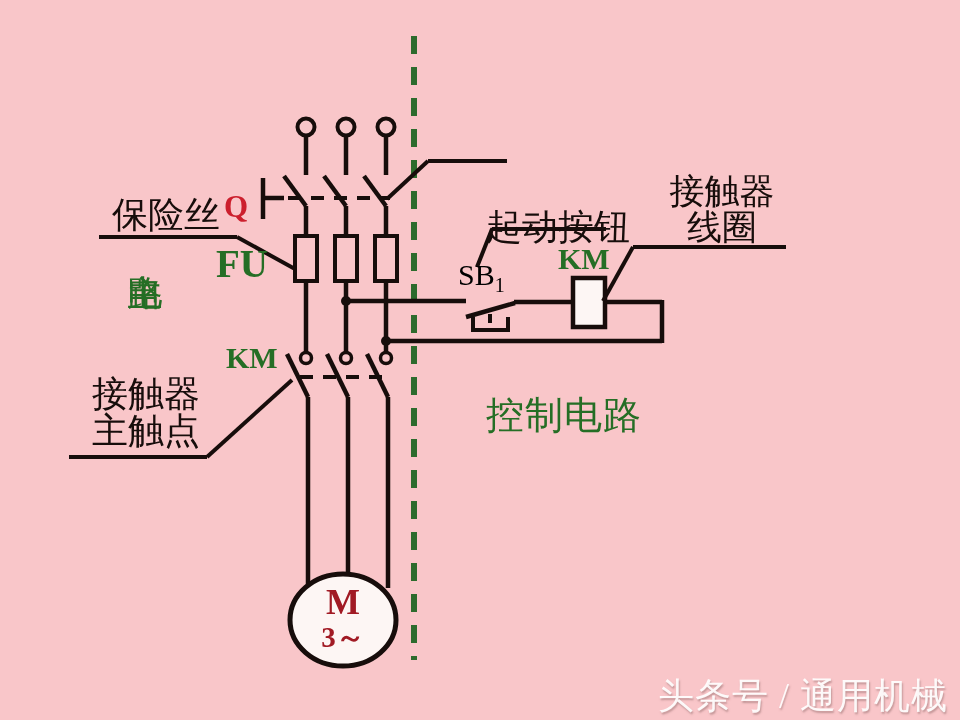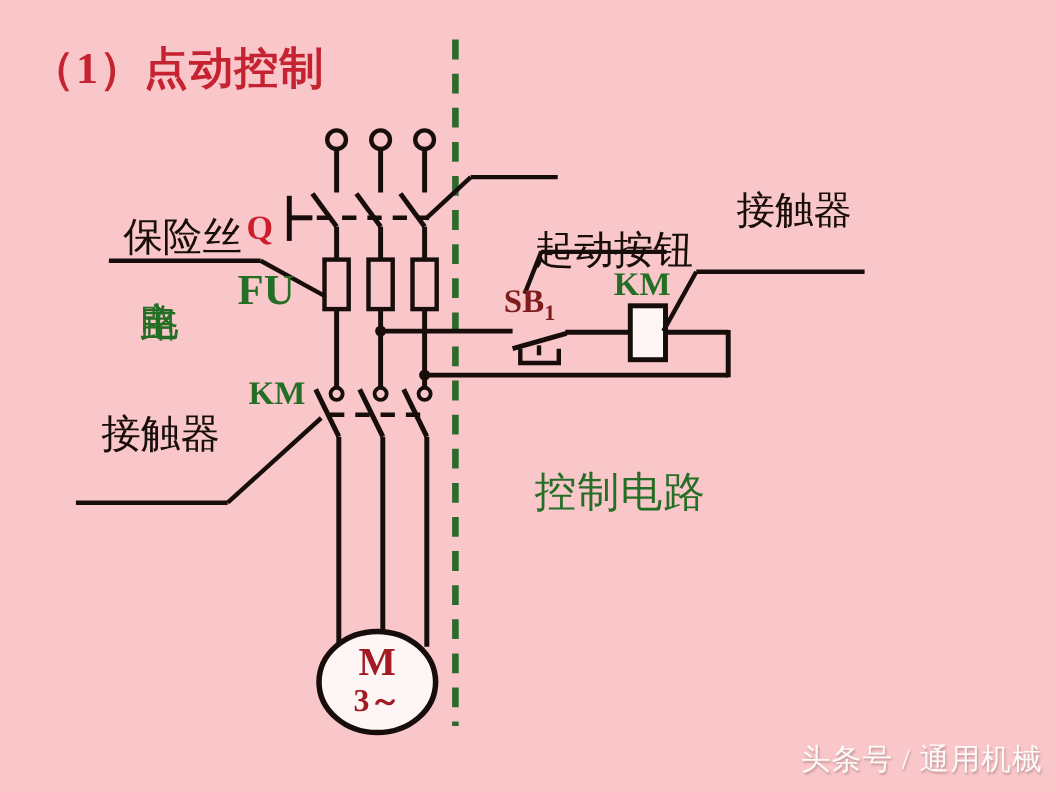--- a/index.html
+++ b/index.html
@@ -13,29 +13,29 @@
   .title{left:28px;top:34px;font-size:40px;font-weight:bold;color:#c52332;letter-spacing:1px;}
   .switch-callout{left:430px;top:110px;font-size:36px;}
   .fuse-callout{left:112px;top:191px;font-size:36px;}
   .q-desig{left:224px;top:189px;font-size:31px;font-weight:bold;color:#cc1f2d;}
   .fu-desig{left:216px;top:241px;font-size:39px;font-weight:bold;color:#256e25;}
   .main-circuit{left:127px;top:246px;font-size:35px;color:#256e25;
     writing-mode:vertical-rl;text-orientation:upright;line-height:1;letter-spacing:1px;}
   .km-contacts{left:226px;top:341px;font-size:30px;font-weight:bold;color:#256e25;}
   .contactor-block{left:82px;top:376px;width:128px;font-size:36px;line-height:1.02;text-align:center;}
   .start-callout{left:486px;top:203px;font-size:36px;}
-  .sb-desig{left:458px;top:258px;font-size:30px;font-weight:bold;color:#7f1d1d;}
+  .sb-desig{left:458px;top:258px;font-size:30px;font-weight:normal;color:#000000;}
   .sb-desig sub{font-size:20px;}
   .km-coil{left:558px;top:242px;font-size:30px;font-weight:bold;color:#256e25;}
   .coil-block{left:658px;top:174px;width:128px;font-size:35px;line-height:1.04;text-align:center;}
-  .control-circuit{left:486px;top:390px;font-size:38px;color:#256e25;letter-spacing:1px;margin-top:32px;}
+  .control-circuit{left:486px;top:390px;font-size:38px;color:#256e25;letter-spacing:1px;}
   .motor-text{left:291px;top:583px;width:104px;text-align:center;color:#a11a24;font-weight:bold;}
   .motor-text .m-letter{font-size:36px;line-height:1.1;}
   .motor-text .m-phases{font-size:29px;line-height:1.0;}
-  .watermark{right:12px;top:672px;font-size:27px;color:rgba(255,255,255,0.92);
+  .watermark{right:12px;top:672px;font-size:36px;color:rgba(255,255,255,0.92);
     text-shadow:1px 2px 2px rgba(150,110,110,0.55);letter-spacing:1px;}
 </style>
 </head>
 <body>
 
 <div class="slide">
 
   <svg width="960" height="720" viewBox="0 0 960 720">
     <g stroke="#170d0b" stroke-width="4.5" fill="none" stroke-linecap="butt">
 
@@ -103,38 +103,39 @@
         <line x1="69" y1="457" x2="207" y2="457"></line>
         <line x1="207" y1="457" x2="292" y2="380"></line>
         <line x1="492" y1="229" x2="606" y2="229"></line>
         <line x1="492" y1="229" x2="477" y2="267"></line>
         <line x1="633" y1="247" x2="786" y2="247"></line>
         <line x1="633" y1="247" x2="603" y2="301"></line>
       </g>
     </g>
   </svg>
 
-  <div class="lbl title">（1）点动控制</div>
 
   <div class="lbl fuse-callout">保险丝</div>
   <div class="lbl q-desig">Q</div>
   <div class="lbl fu-desig">FU</div>
   <div class="lbl main-circuit">主电路</div>
   <div class="lbl km-contacts">KM</div>
 
   <div class="lbl contactor-block">
     <div>接触器</div>
+    <div>主触点</div>
   </div>
 
   <div class="lbl start-callout">起动按钮</div>
   <div class="lbl sb-desig"><span>SB</span><sub>1</sub></div>
   <div class="lbl km-coil">KM</div>
 
   <div class="lbl coil-block">
     <div>接触器</div>
+    <div>线圈</div>
   </div>
 
   <div class="lbl control-circuit">控制电路</div>
 
   <div class="lbl motor-text">
     <div class="m-letter">M</div>
     <div class="m-phases">3～</div>
   </div>
 
   <div class="lbl watermark">头条号 / 通用机械</div>

